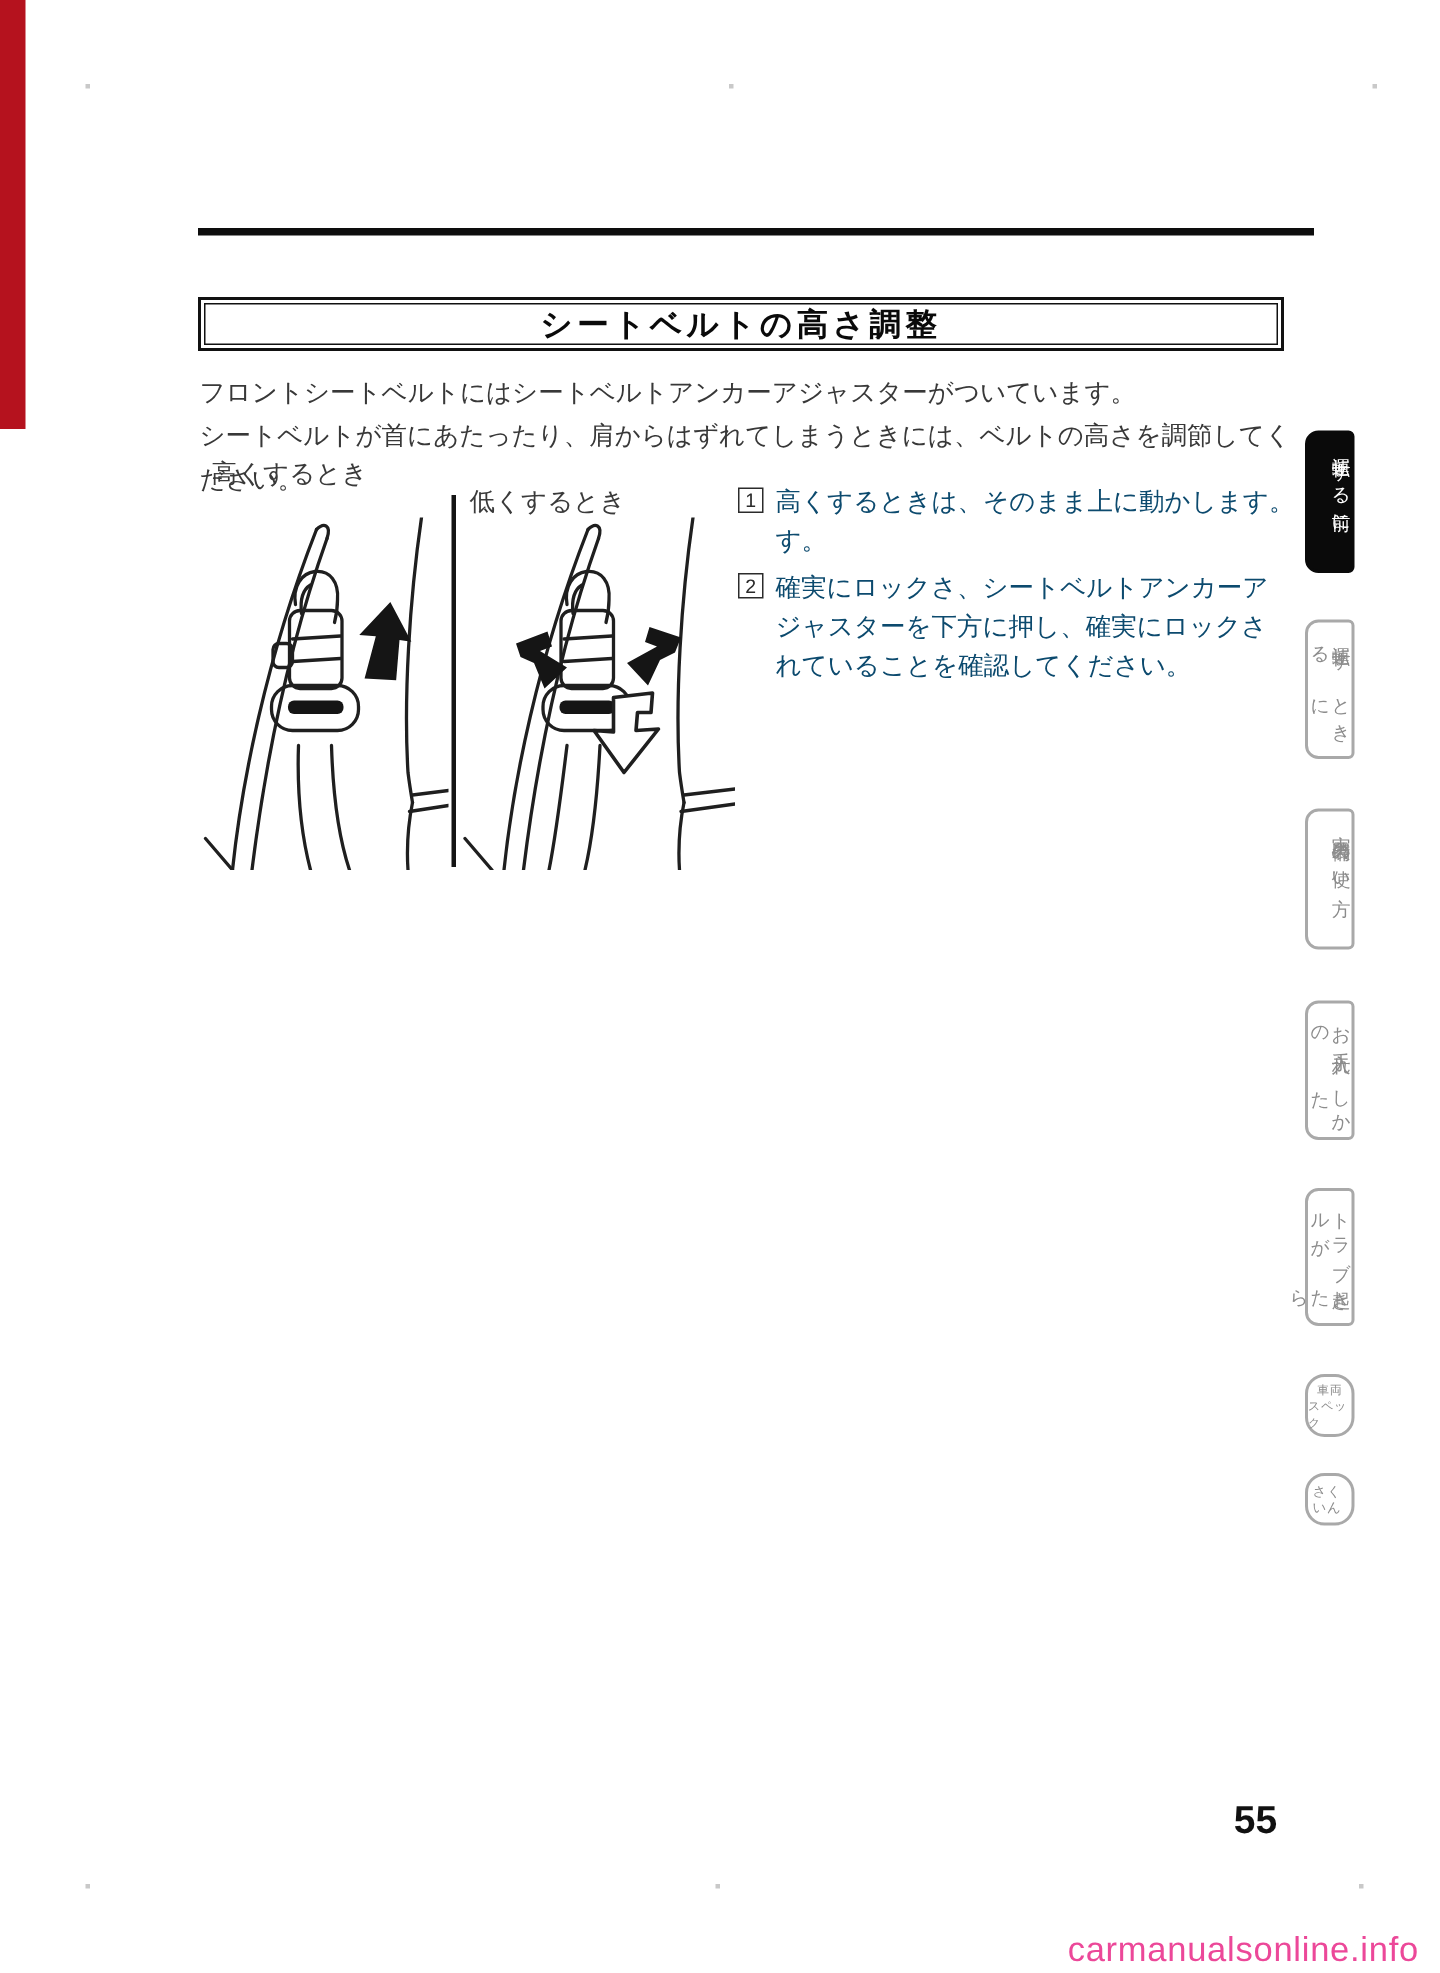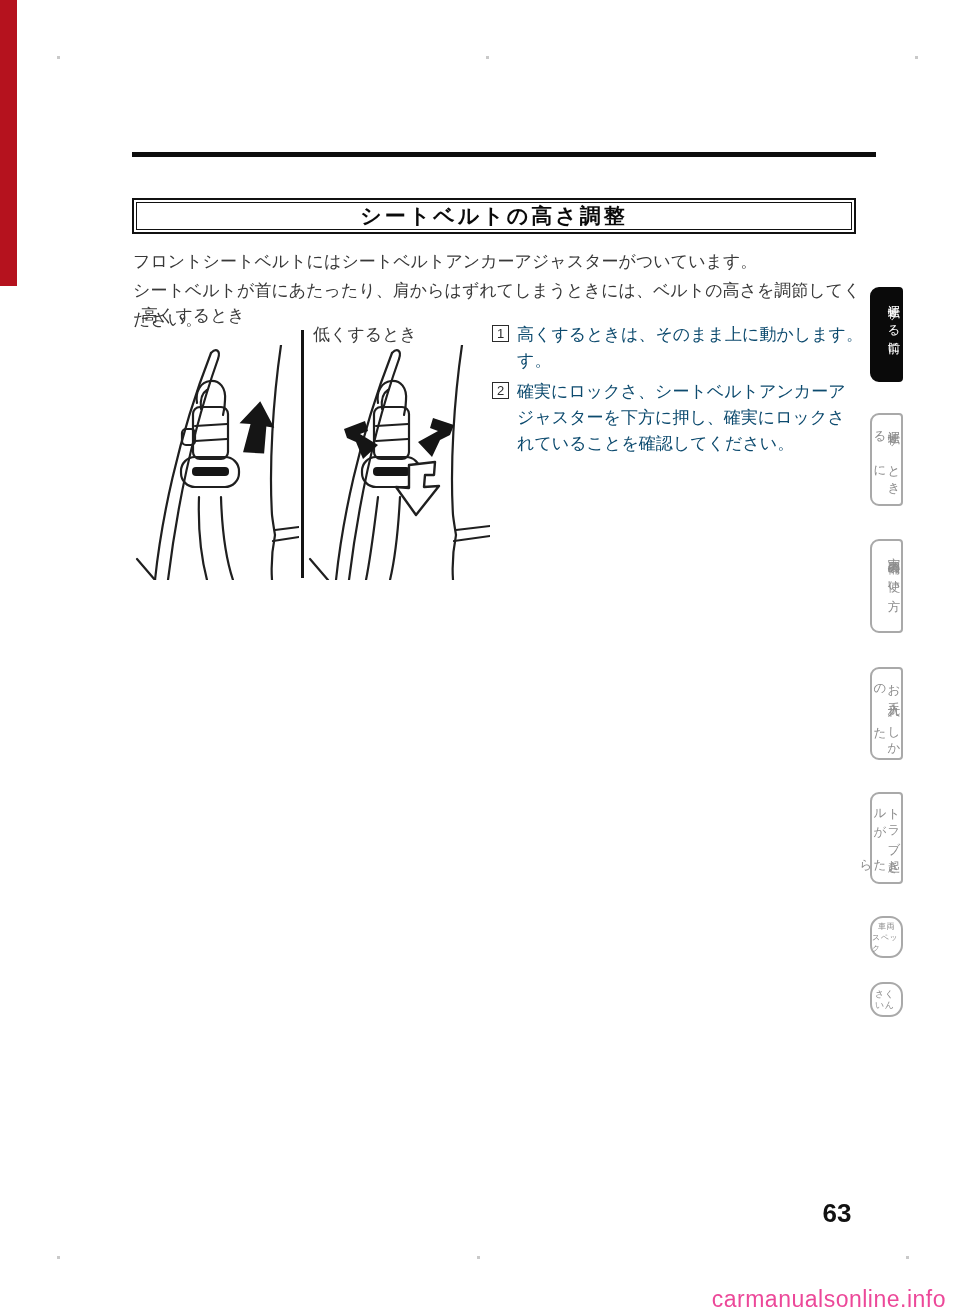--- a/index.html
+++ b/index.html
@@ -189,17 +189,17 @@
     <div class="col">起きたら</div>
   </div>
   <div class="abs tab small" style="top:916px;height:42px;">
     <div>車両</div>
     <div>スペック</div>
   </div>
   <div class="abs tab small index" style="top:982px;height:35px;">
     <div>さくいん</div>
   </div>
 
-  <div class="abs page-num">63</div>
+  <div class="abs page-num">55</div>
 
   <div class="abs watermark">carmanualsonline.info</div>
 
 </div>
 
 </body></html>

